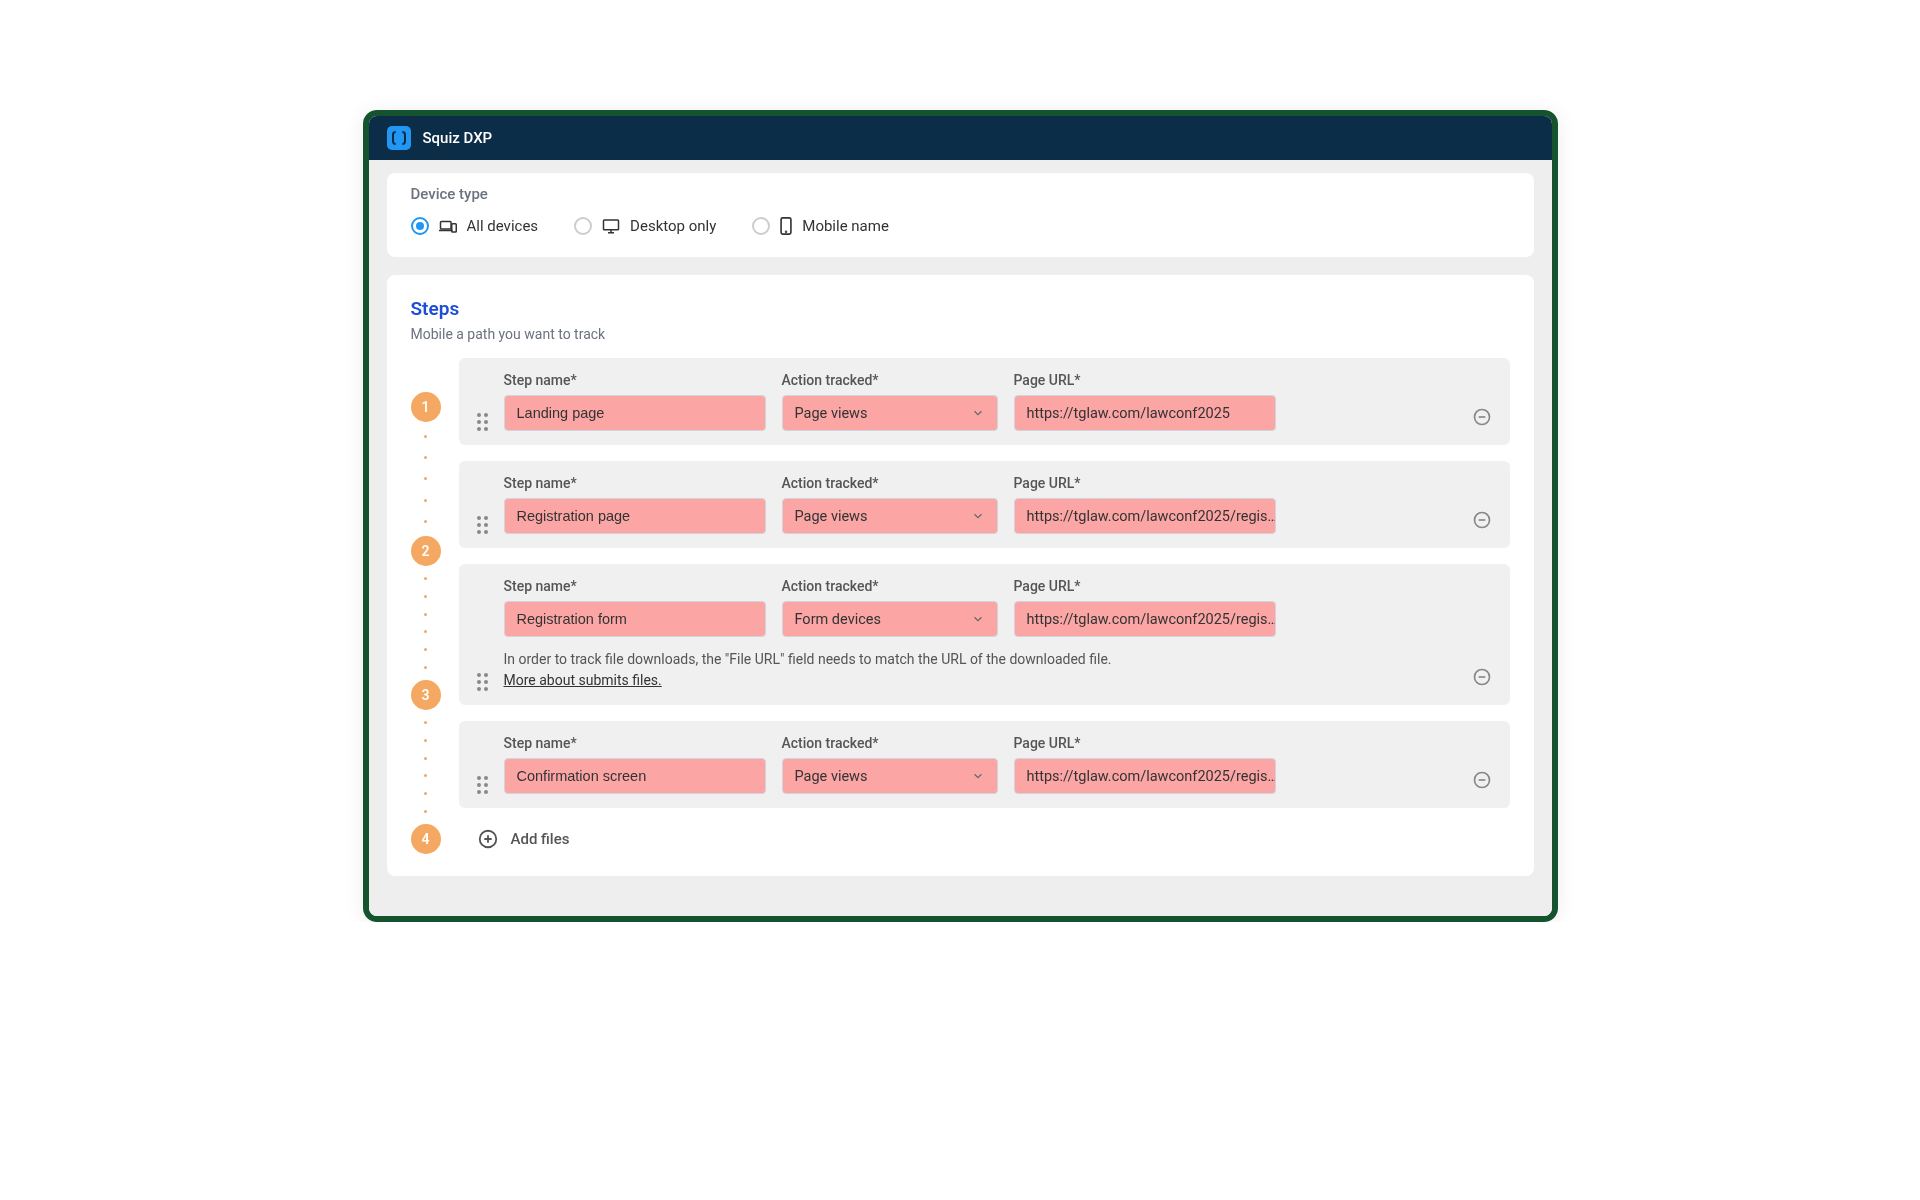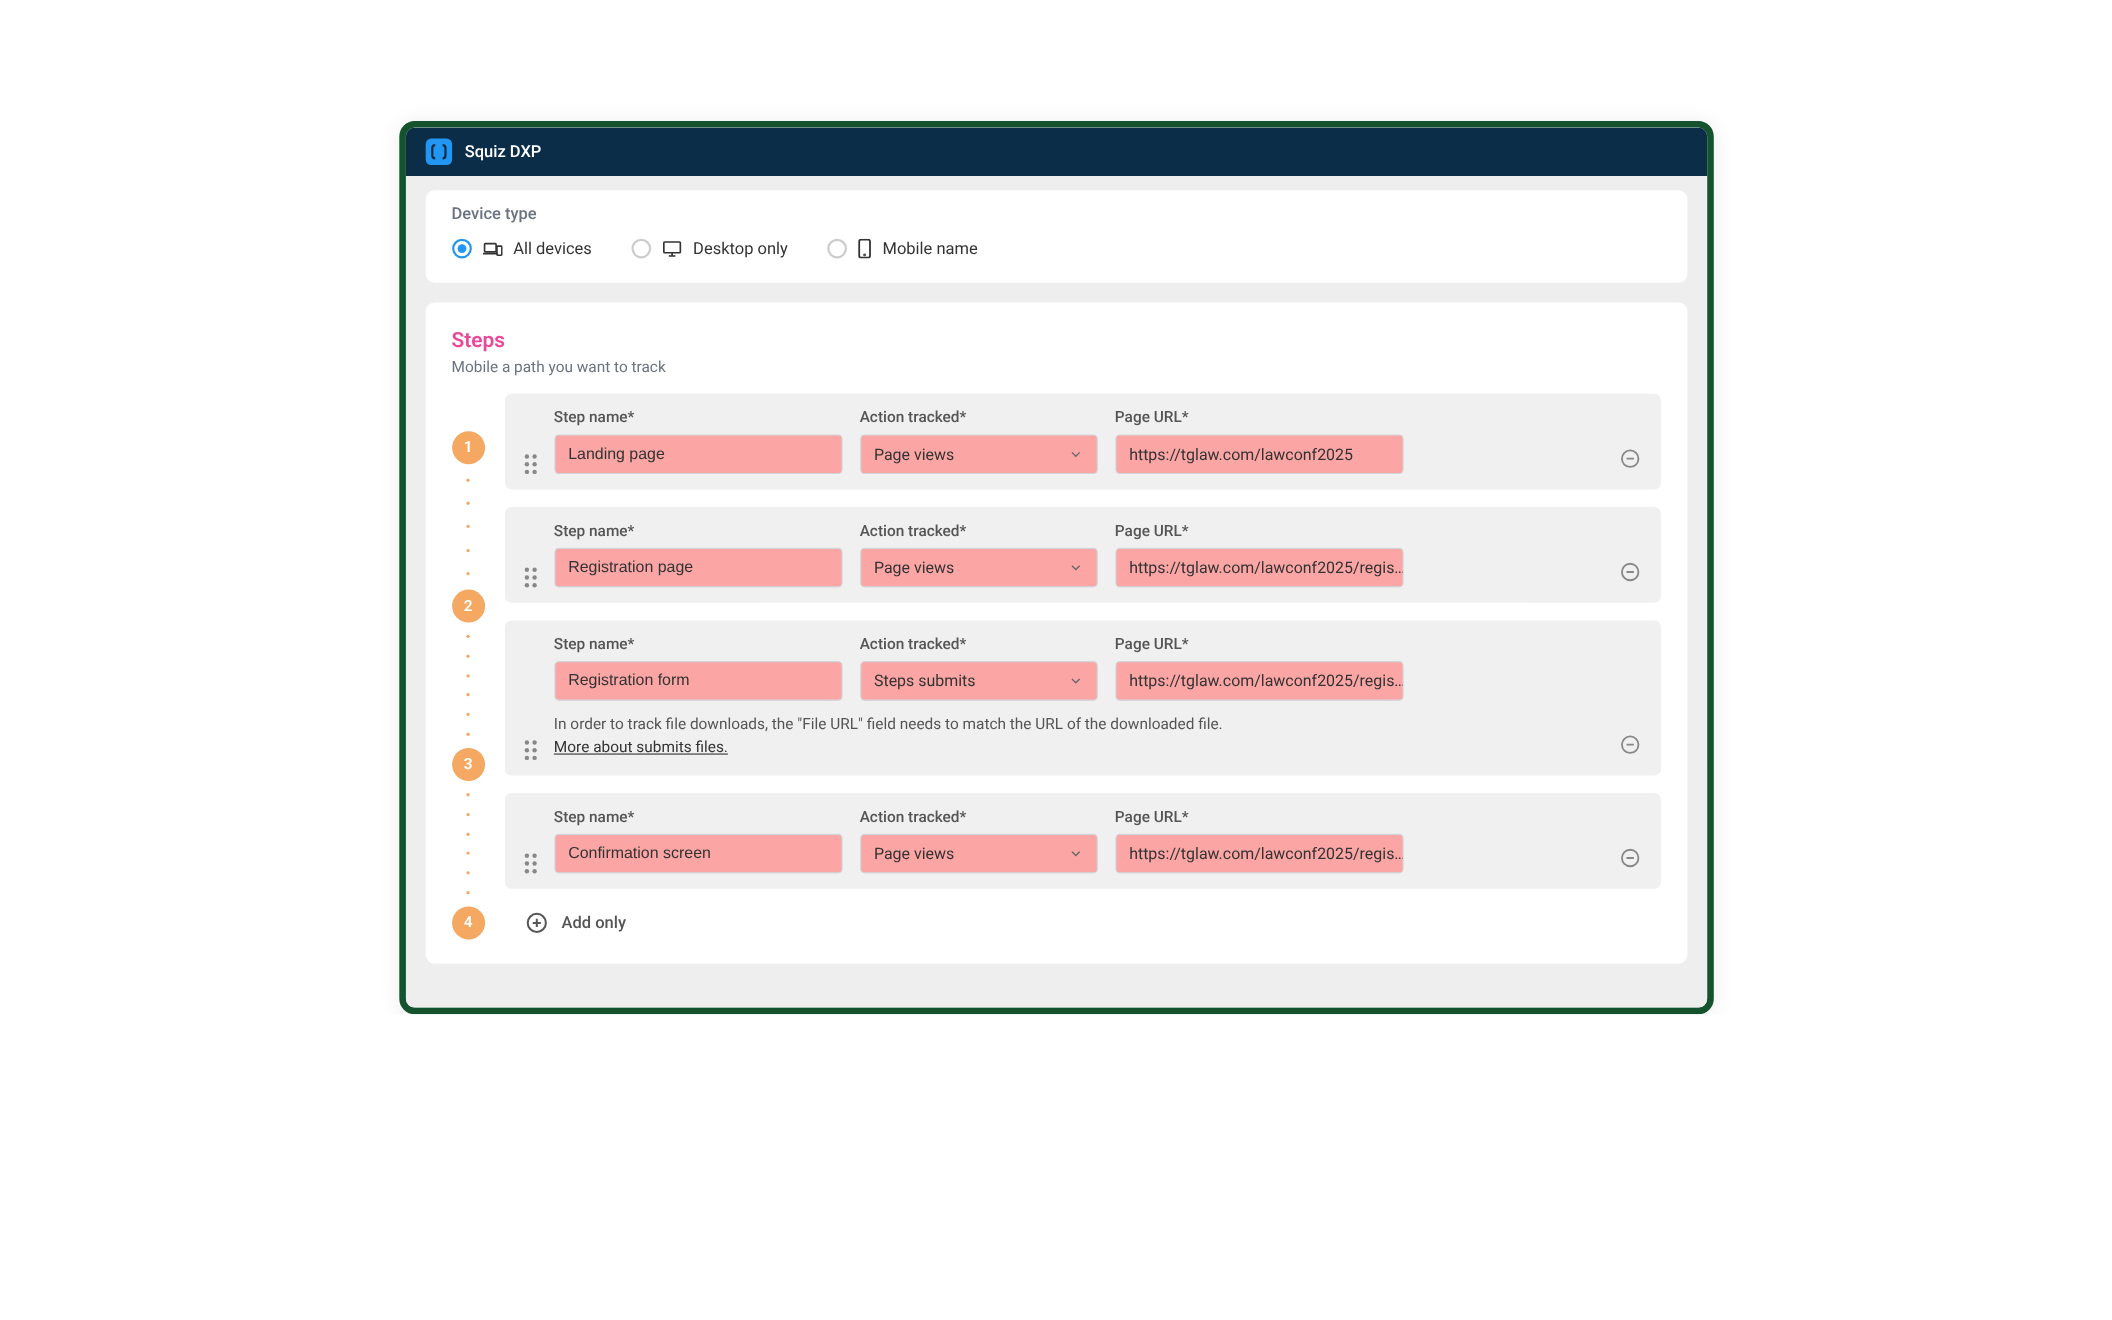--- a/index.html
+++ b/index.html
@@ -83,21 +83,21 @@
       content: '';
       width: 8px;
       height: 8px;
       background: #2196f3;
       border-radius: 50%;
     }
     
     .device-icon { color: #333; }
     .radio-label { font-size: 15px; color: #333; }
     
-    .steps-title { font-size: 19px; font-weight: 600; color: #ec4899; margin-bottom: 6px; padding-top: 10px; }
+    .steps-title { font-size: 19px; font-weight: 600; color: #1d4ed8; margin-bottom: 6px; padding-top: 10px; }
     .steps-sub { font-size: 14px; color: #6b7280; margin-bottom: 16px; }
     
     .steps-wrap { display: flex; gap: 18px; }
     
     .number-col {
       width: 30px;
       display: flex;
       flex-direction: column;
       align-items: center;
       padding-top: 34px;
@@ -381,21 +381,21 @@
               </div>
             <div class="step-main">
               <div class="step-fields">
                 <div class="field field-name">
                   <span class="field-label">Step name*</span>
                   <input class="text-input" value="Registration form" style="">
                 </div>
                 <div class="field field-action">
                   <span class="field-label">Action tracked*</span>
                   <div class="select-input">
-                    <span>Steps submits</span>
+                    <span>Form devices</span>
                     <svg width="14" height="14" viewBox="0 0 24 24" fill="none" stroke="#666" stroke-width="2">
                         <path d="M6 9l6 6 6-6"></path>
                       </svg>
                   </div>
                 </div>
                 <div class="field field-url">
                   <span class="field-label">Page URL*</span>
                   <div class="text-input truncate">
                       <span>https://tglaw.com/lawconf2025/regis…</span>
                     </div>
@@ -452,21 +452,21 @@
                   <path d="M8 12h8"></path>
                 </svg>
             </div>
           </div>
 
           <div class="add-step">
             <svg class="plus-circle" width="22" height="22" viewBox="0 0 24 24" fill="none" stroke="currentColor" stroke-width="2">
                 <circle cx="12" cy="12" r="9"></circle>
                 <path d="M12 8v8 M8 12h8"></path>
               </svg>
-            <span>Add only</span>
+            <span>Add files</span>
           </div>
 
         </div>
       </div>
     </div>
 
   </div>
 </div>
 
 </body></html>

